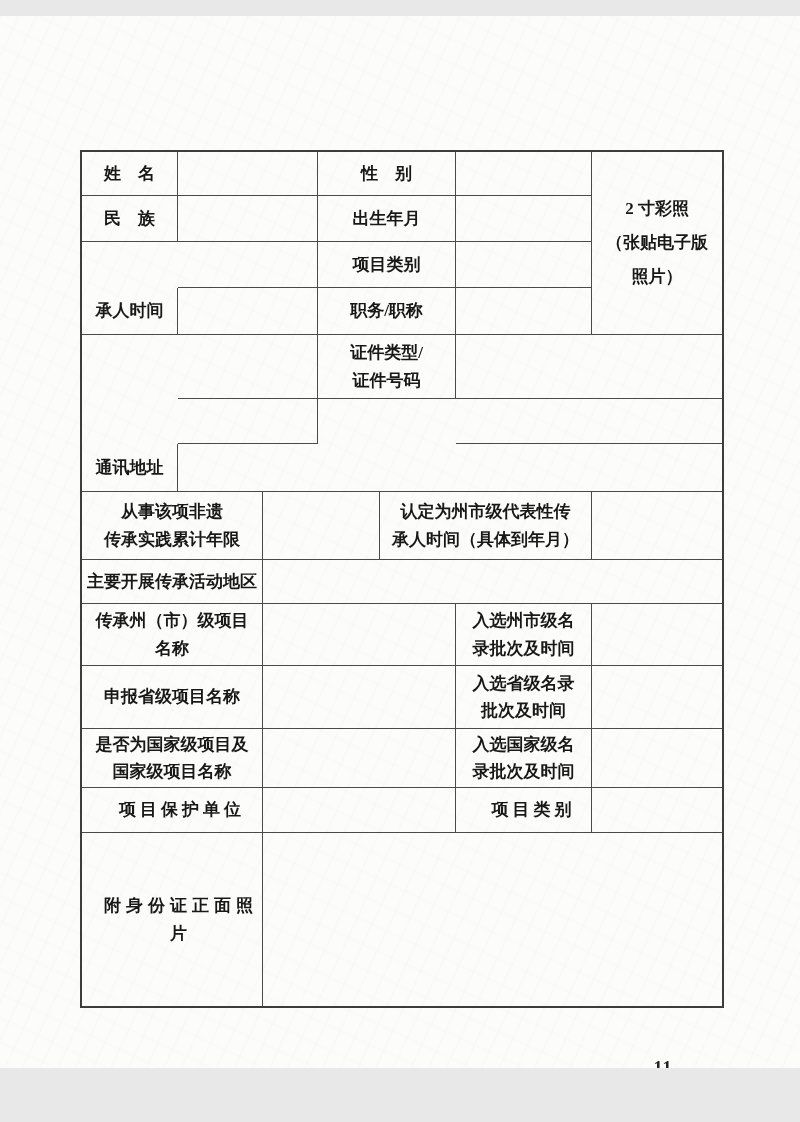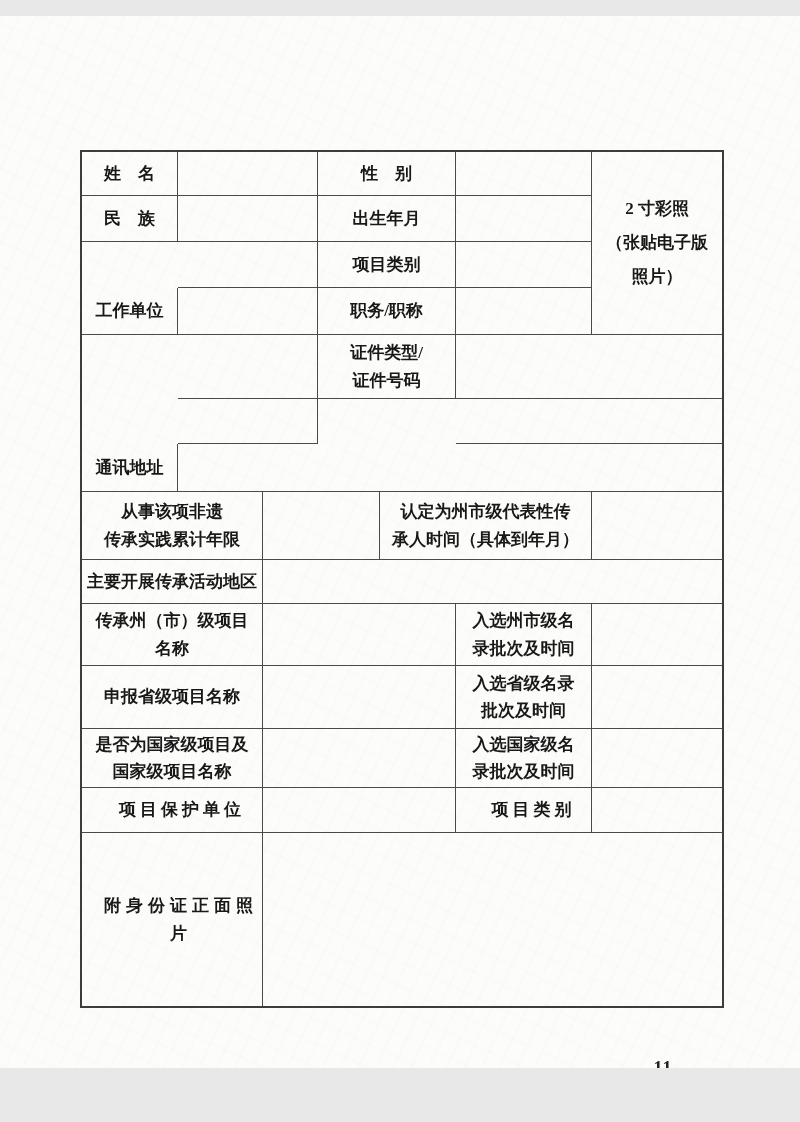--- a/index.html
+++ b/index.html
@@ -73,21 +73,21 @@
 
     <div class="cell" style="grid-area:2/1/3/2">民　族</div>
     <div class="cell" style="grid-area:2/2/3/4"></div>
     <div class="cell" style="grid-area:2/4/3/6">出生年月</div>
     <div class="cell" style="grid-area:2/6/3/7"></div>
 
     <div class="cell" style="grid-area:3/2/4/4"></div>
     <div class="cell" style="grid-area:3/4/4/6">项目类别</div>
     <div class="cell" style="grid-area:3/6/4/7"></div>
 
-    <div class="cell" style="grid-area:4/1/5/2">工作单位</div>
+    <div class="cell" style="grid-area:4/1/5/2">承人时间</div>
     <div class="cell" style="grid-area:4/2/5/4"></div>
     <div class="cell" style="grid-area:4/4/5/6">职务/职称</div>
     <div class="cell" style="grid-area:4/6/5/7"></div>
 
     <div class="cell" style="grid-area:5/2/6/4"></div>
     <div class="cell" style="grid-area:5/4/6/6">证件类型/
 证件号码</div>
     <div class="cell er" style="grid-area:5/6/6/8"></div>
 
     <div class="cell" style="grid-area:6/2/7/4"></div>

